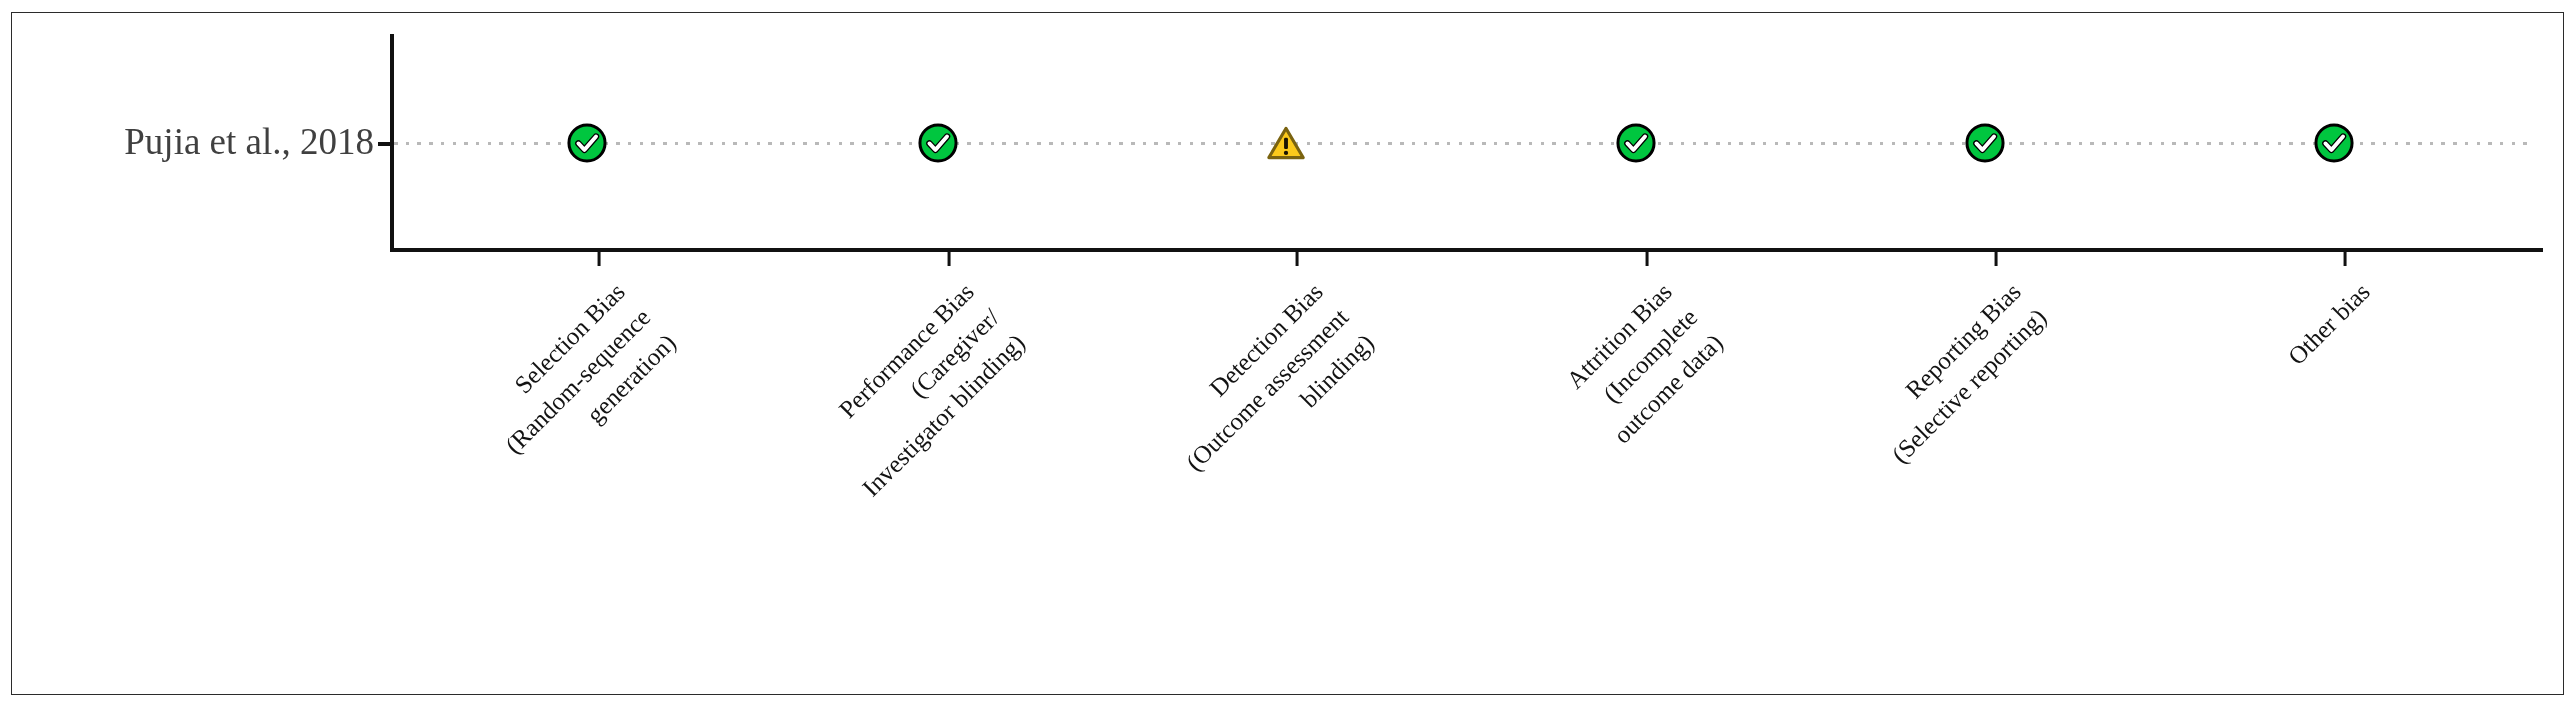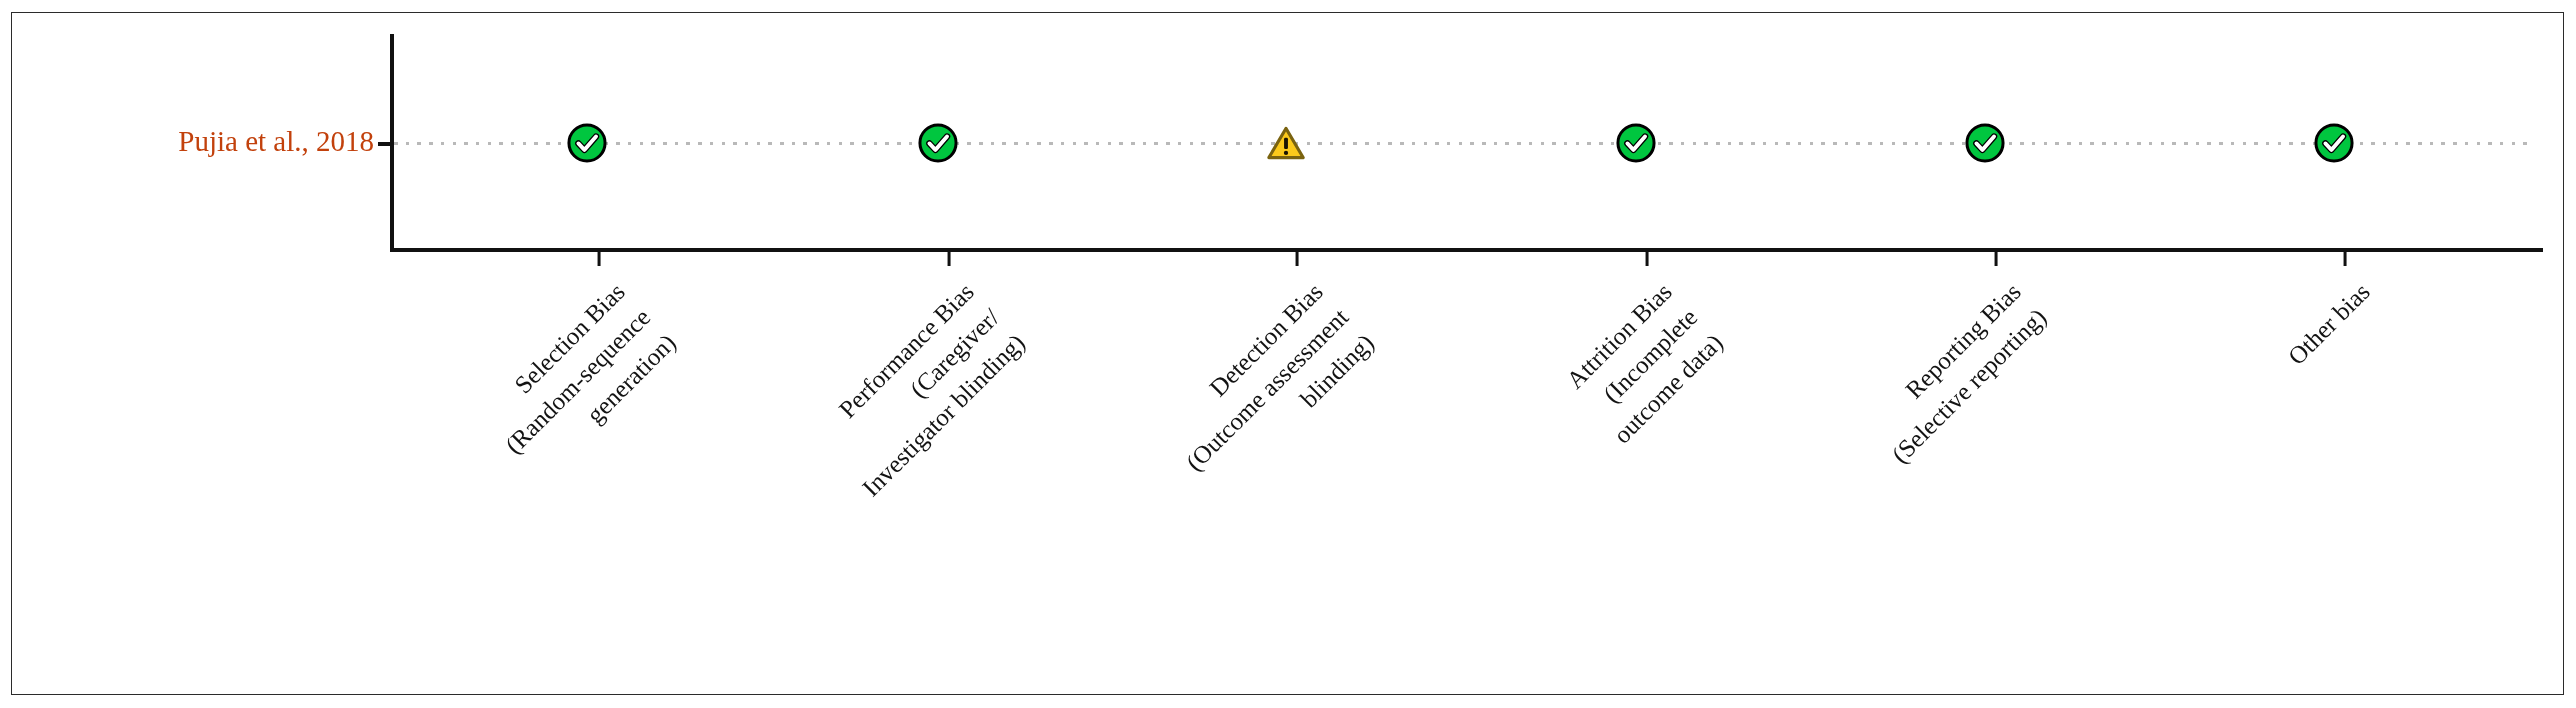--- a/index.html
+++ b/index.html
@@ -66,23 +66,23 @@
       #b9b9b9 0px, #b9b9b9 3.5px,
       rgba(255,255,255,0) 3.5px, rgba(255,255,255,0) 11.7px
     );
   }
   .study-name {
     position: absolute;
     left: 64px;
     top: 124px;
     width: 310px;
     text-align: right;
-    font-size: 29px;
+    font-size: 37px;
     line-height: 35px;
-    color: #c2410c;
+    color: #404040;
     white-space: nowrap;
   }
 
   
   .status-icon {
     position: absolute;
     width: 43px;
     height: 43px;
     transform: translate(-50%, -50%);
   }

